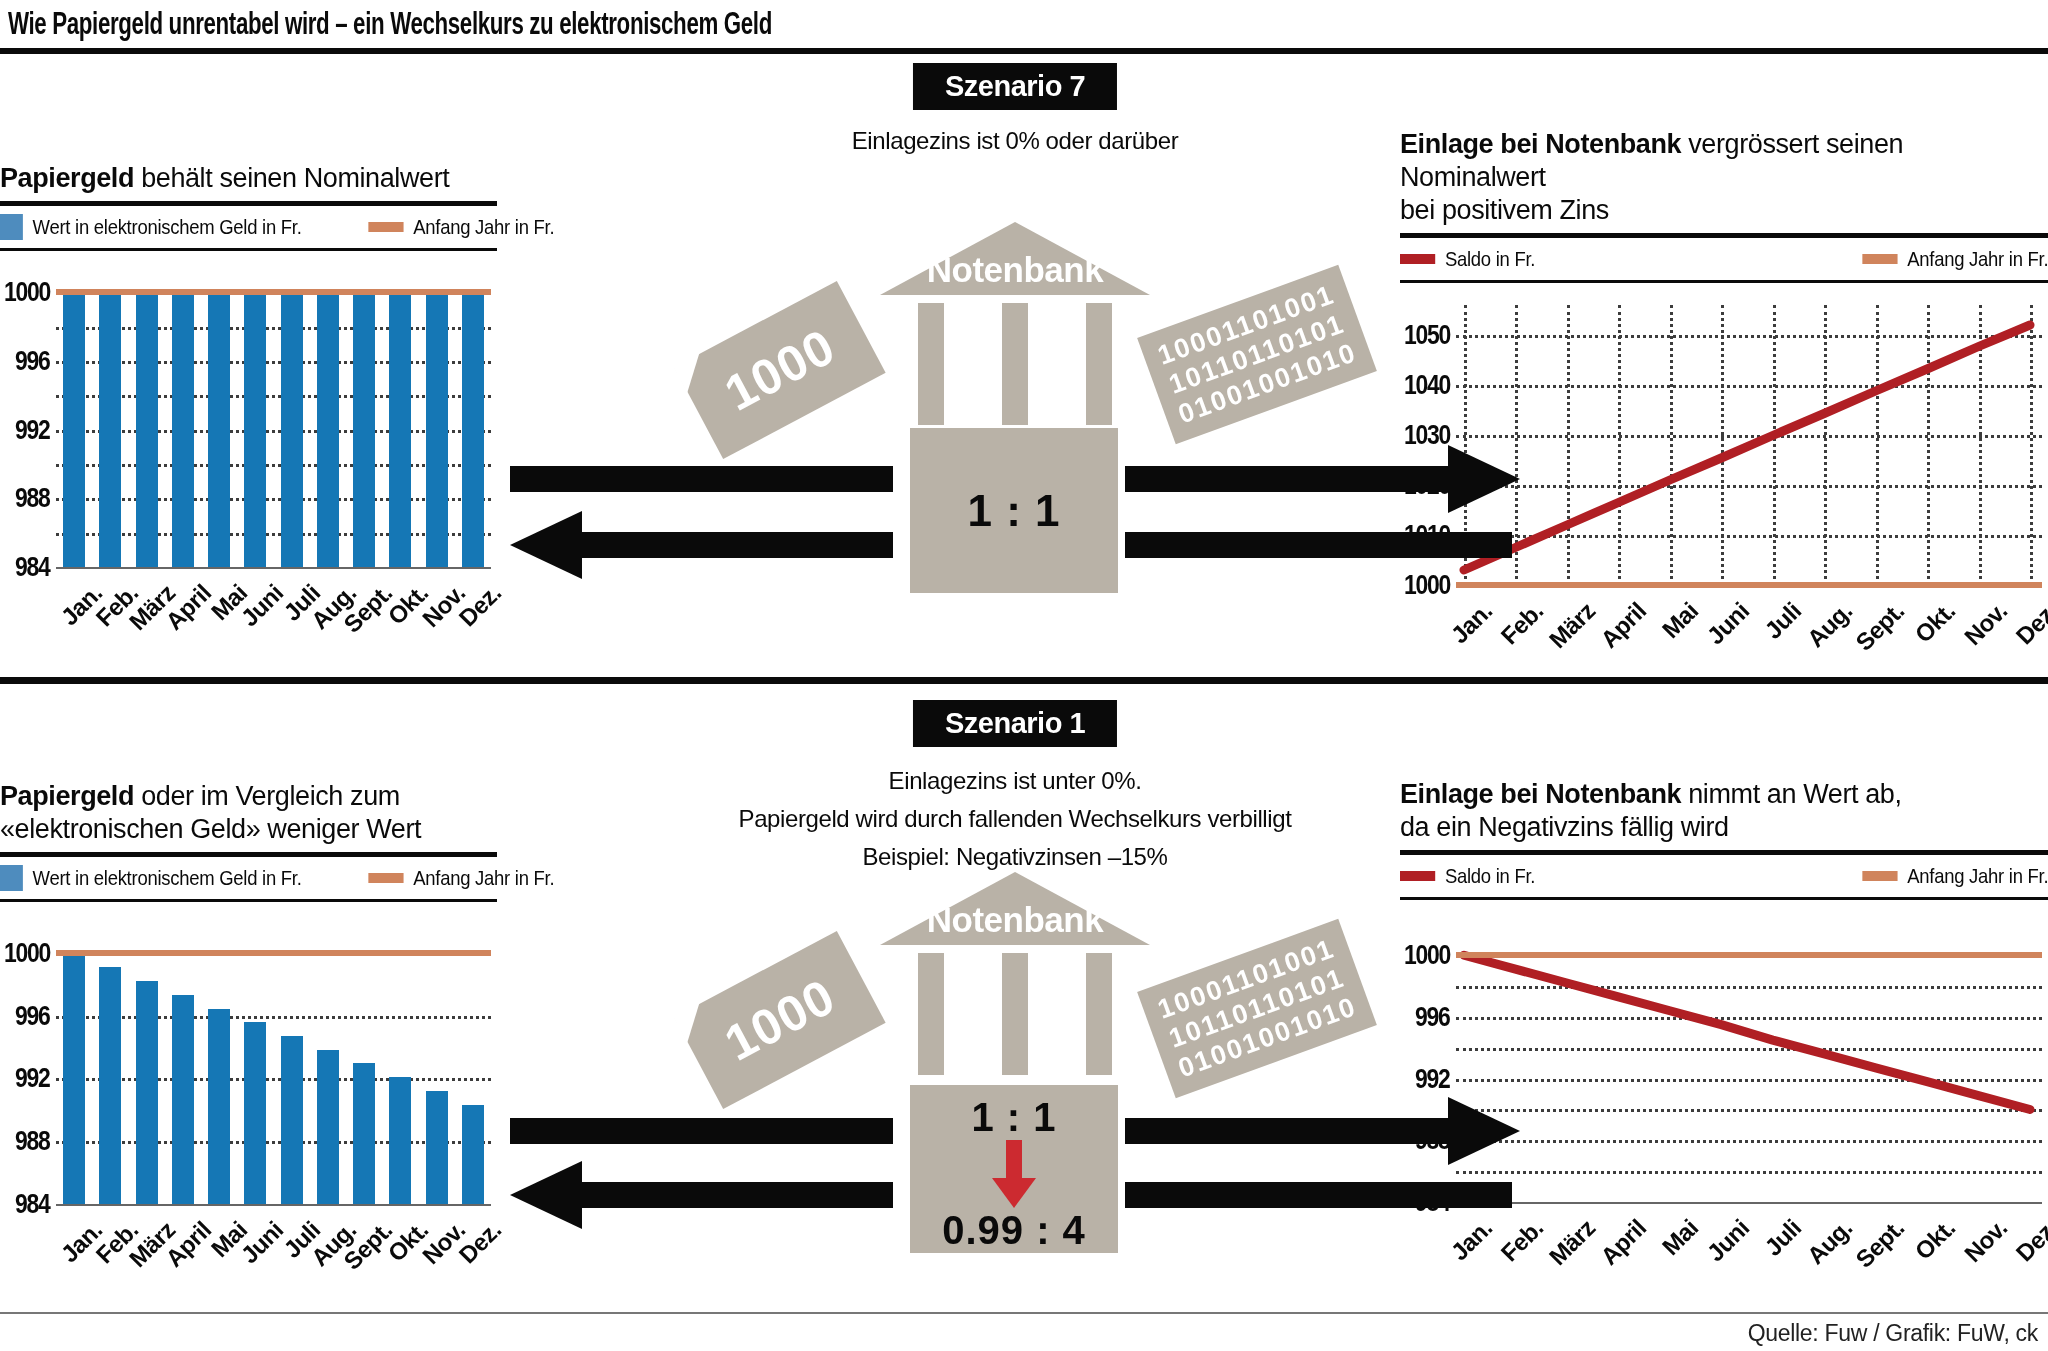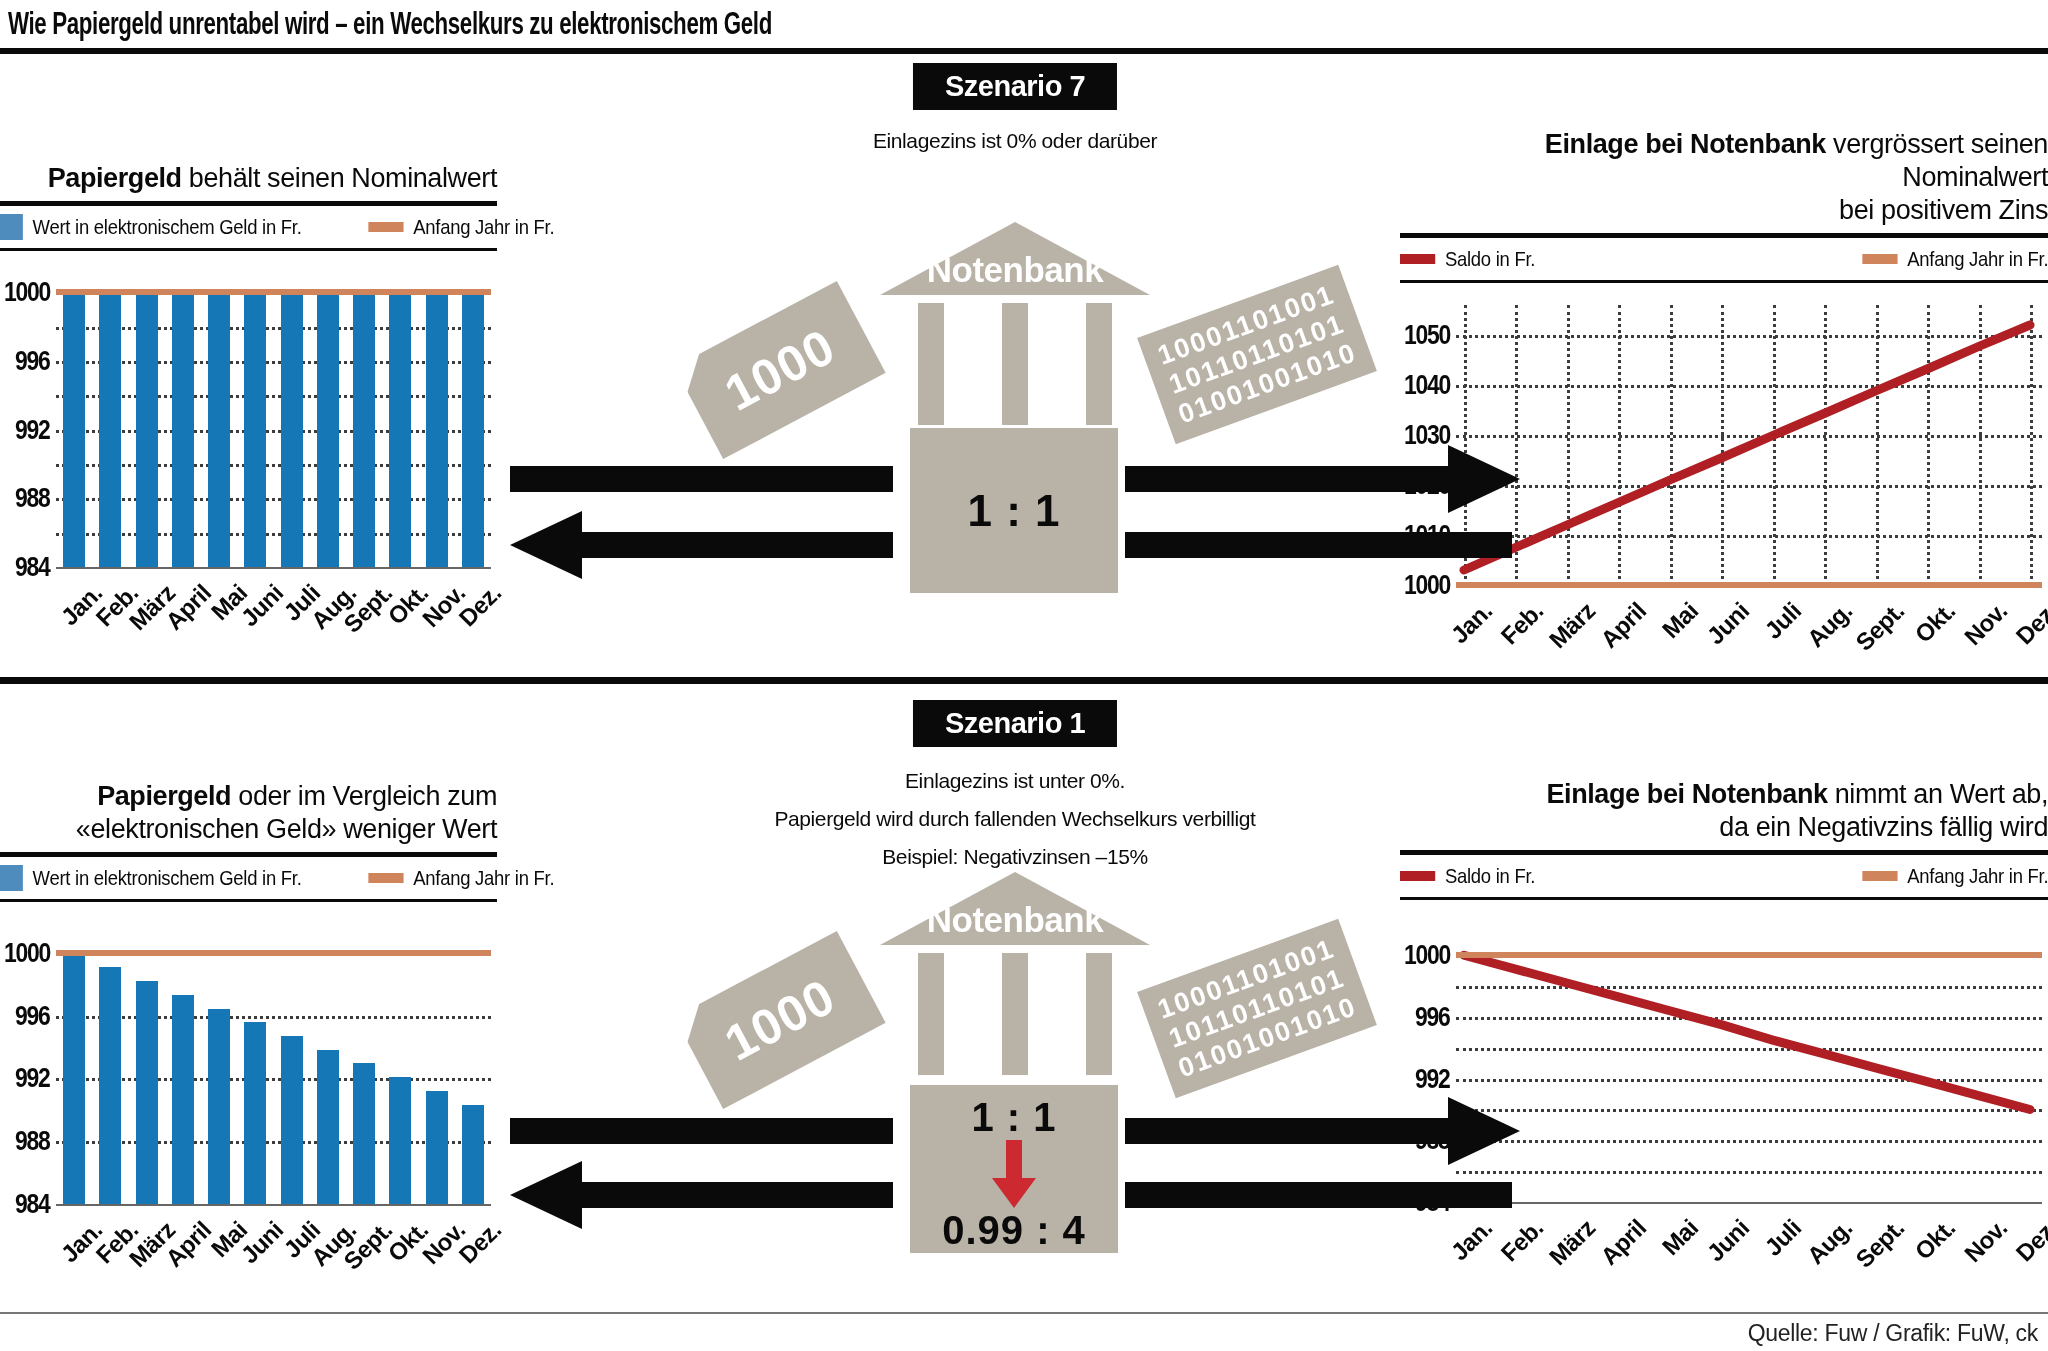--- a/index.html
+++ b/index.html
@@ -8,23 +8,23 @@
           font-family:"Liberation Sans", sans-serif; color:#0a0a0a; overflow:hidden; }
   .abs { position:absolute; }
 
   .main-title { left:8px; top:6px; font-size:31px; font-weight:bold; letter-spacing:-0.5px;
                 white-space:nowrap; transform:scaleX(0.72); transform-origin:0 50%; }
   .hrule { background:#0a0a0a; }
   .thin-gray { background:#777; }
 
   .badge { transform:translateX(-50%); background:#0a0a0a; color:#fff; font-size:29px;
            font-weight:bold; padding:7px 32px; white-space:nowrap; letter-spacing:-0.5px; }
-  .desc { text-align:center; font-size:21px; line-height:38px; white-space:pre-line; letter-spacing:-0.4px; }
-
-  .chart { position:absolute;text-align:right; }
+  .desc { text-align:center; font-size:24px; line-height:38px; white-space:pre-line; letter-spacing:-0.4px; }
+
+  .chart { position:absolute; }
   .chart-title { font-size:27px; line-height:33px; letter-spacing:-0.4px; white-space:pre-line; }
   .chart-title .b { font-weight:bold; }
   .rule-thick { height:5px; background:#0a0a0a; margin-top:6px; }
   .rule-thin  { height:3px; background:#0a0a0a; }
   .legend { display:flex; justify-content:space-between; align-items:center; height:42px; }
   .leg { display:flex; align-items:center; gap:11px; font-size:21px; letter-spacing:-0.3px; white-space:nowrap; }
   .leg.l { transform:scaleX(0.88); transform-origin:0 50%; }
   .leg.r { transform:scaleX(0.88); transform-origin:100% 50%; }
   .sw { display:inline-block; flex:none; }
   .sw-square { width:26px; height:26px; }

